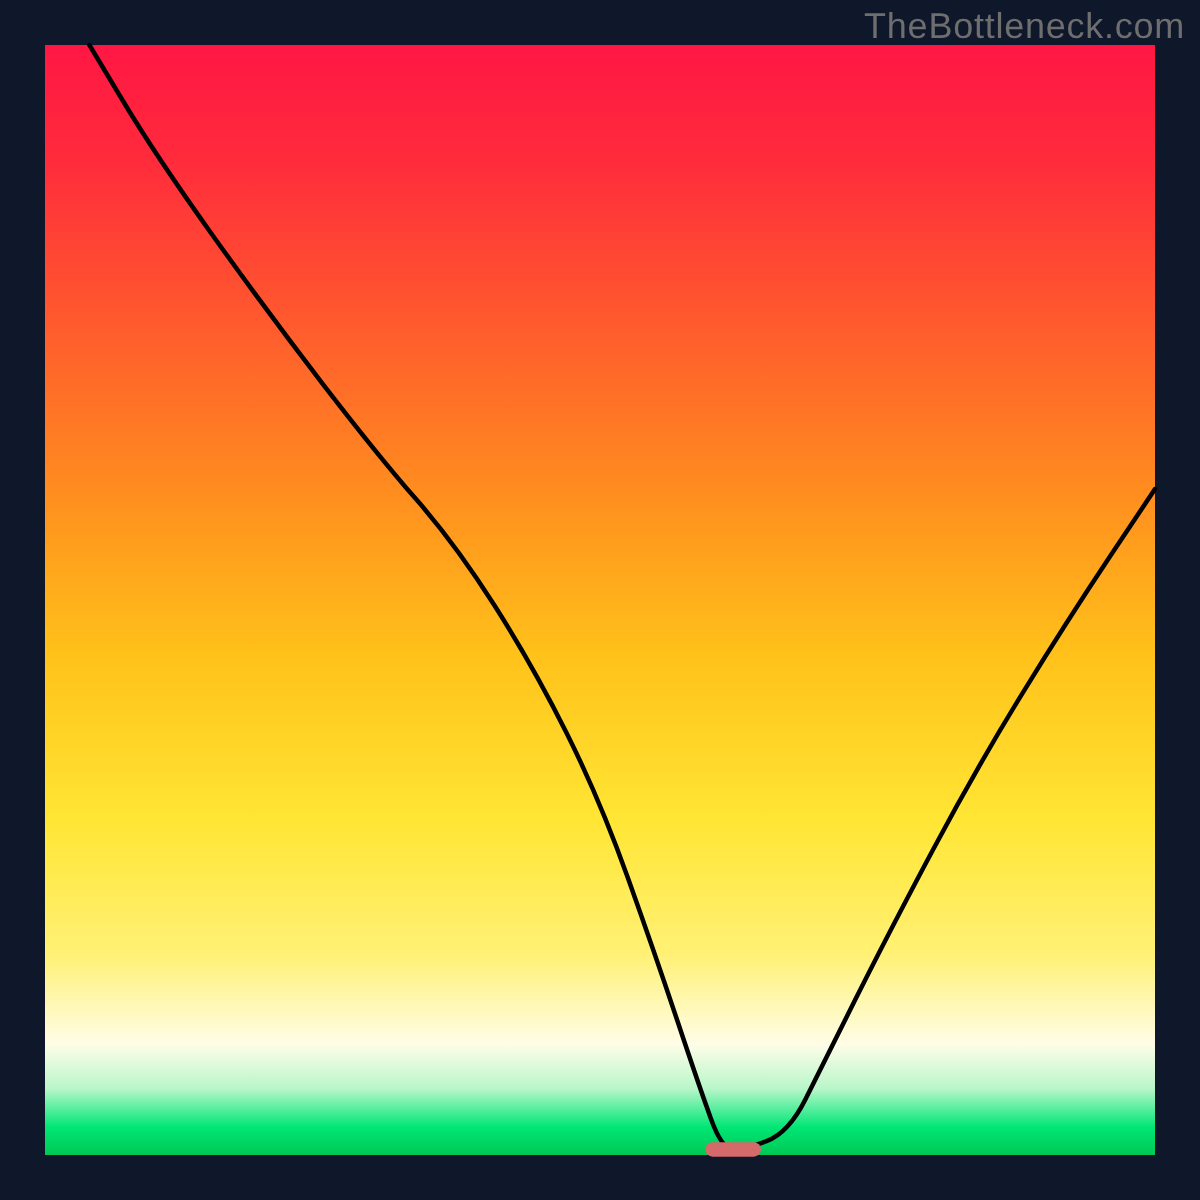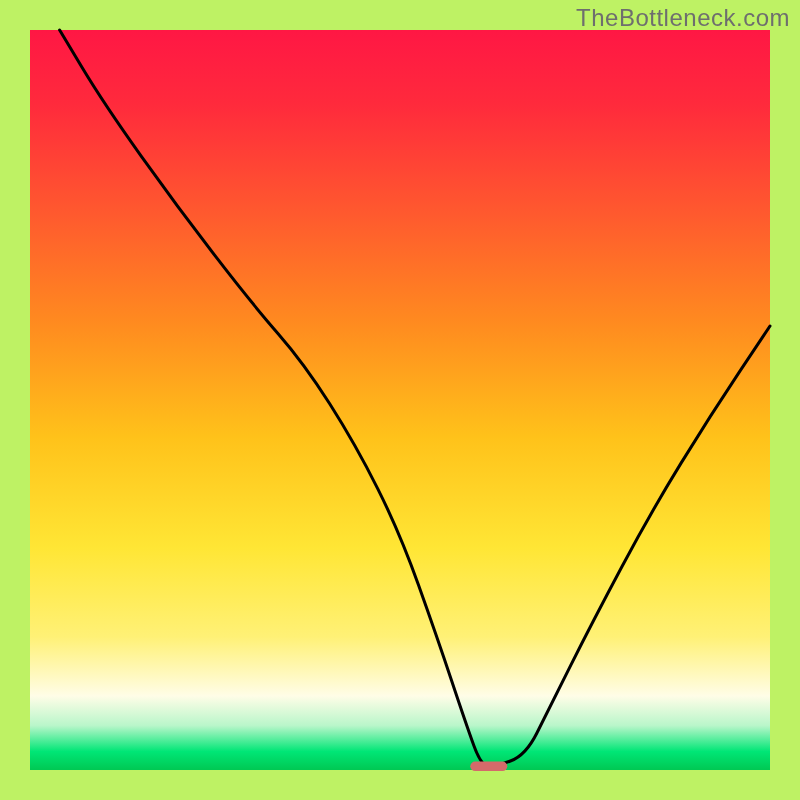--- a/index.html
+++ b/index.html
@@ -8,21 +8,21 @@
     width: 800px;
     height: 800px;
     background: #000;
     overflow: hidden;
     font-family: Arial, Helvetica, sans-serif;
   }
   .frame {
     position: relative;
     width: 800px;
     height: 800px;
-    background: #bef264;
+    background: #0f172a;
   }
   .watermark {
     position: absolute;
     top: 4px;
     right: 10px;
     font-size: 24px;
     font-weight: 500;
     color: #6e6e6e;
     letter-spacing: 0.5px;
     z-index: 10;

